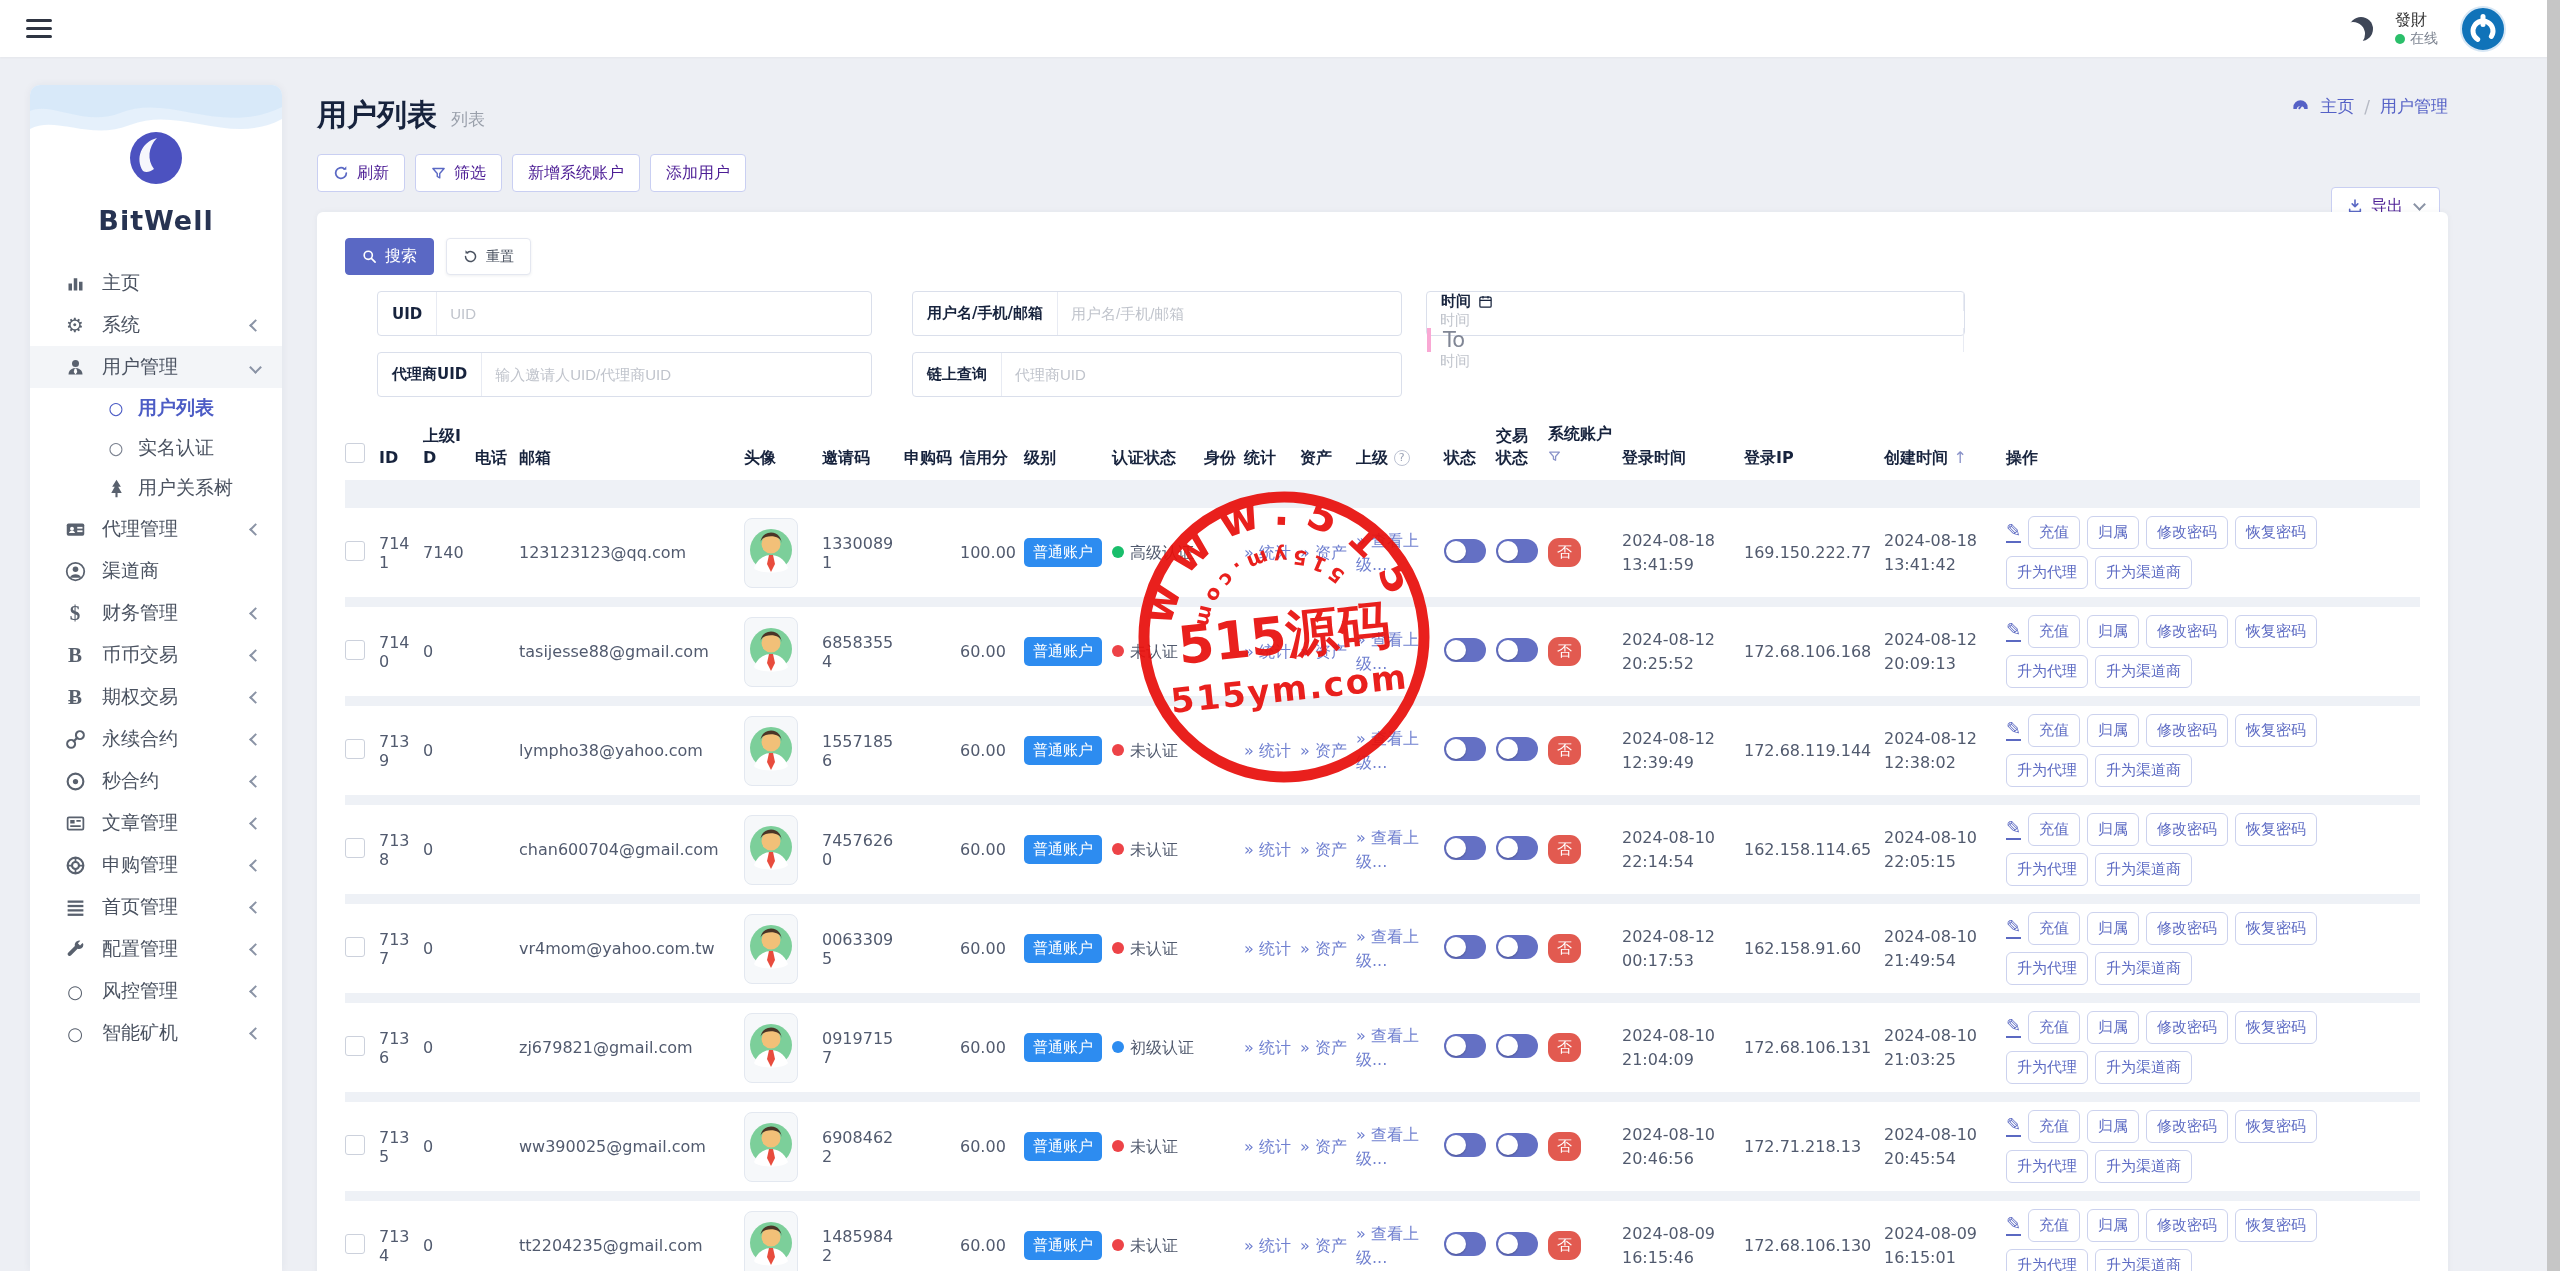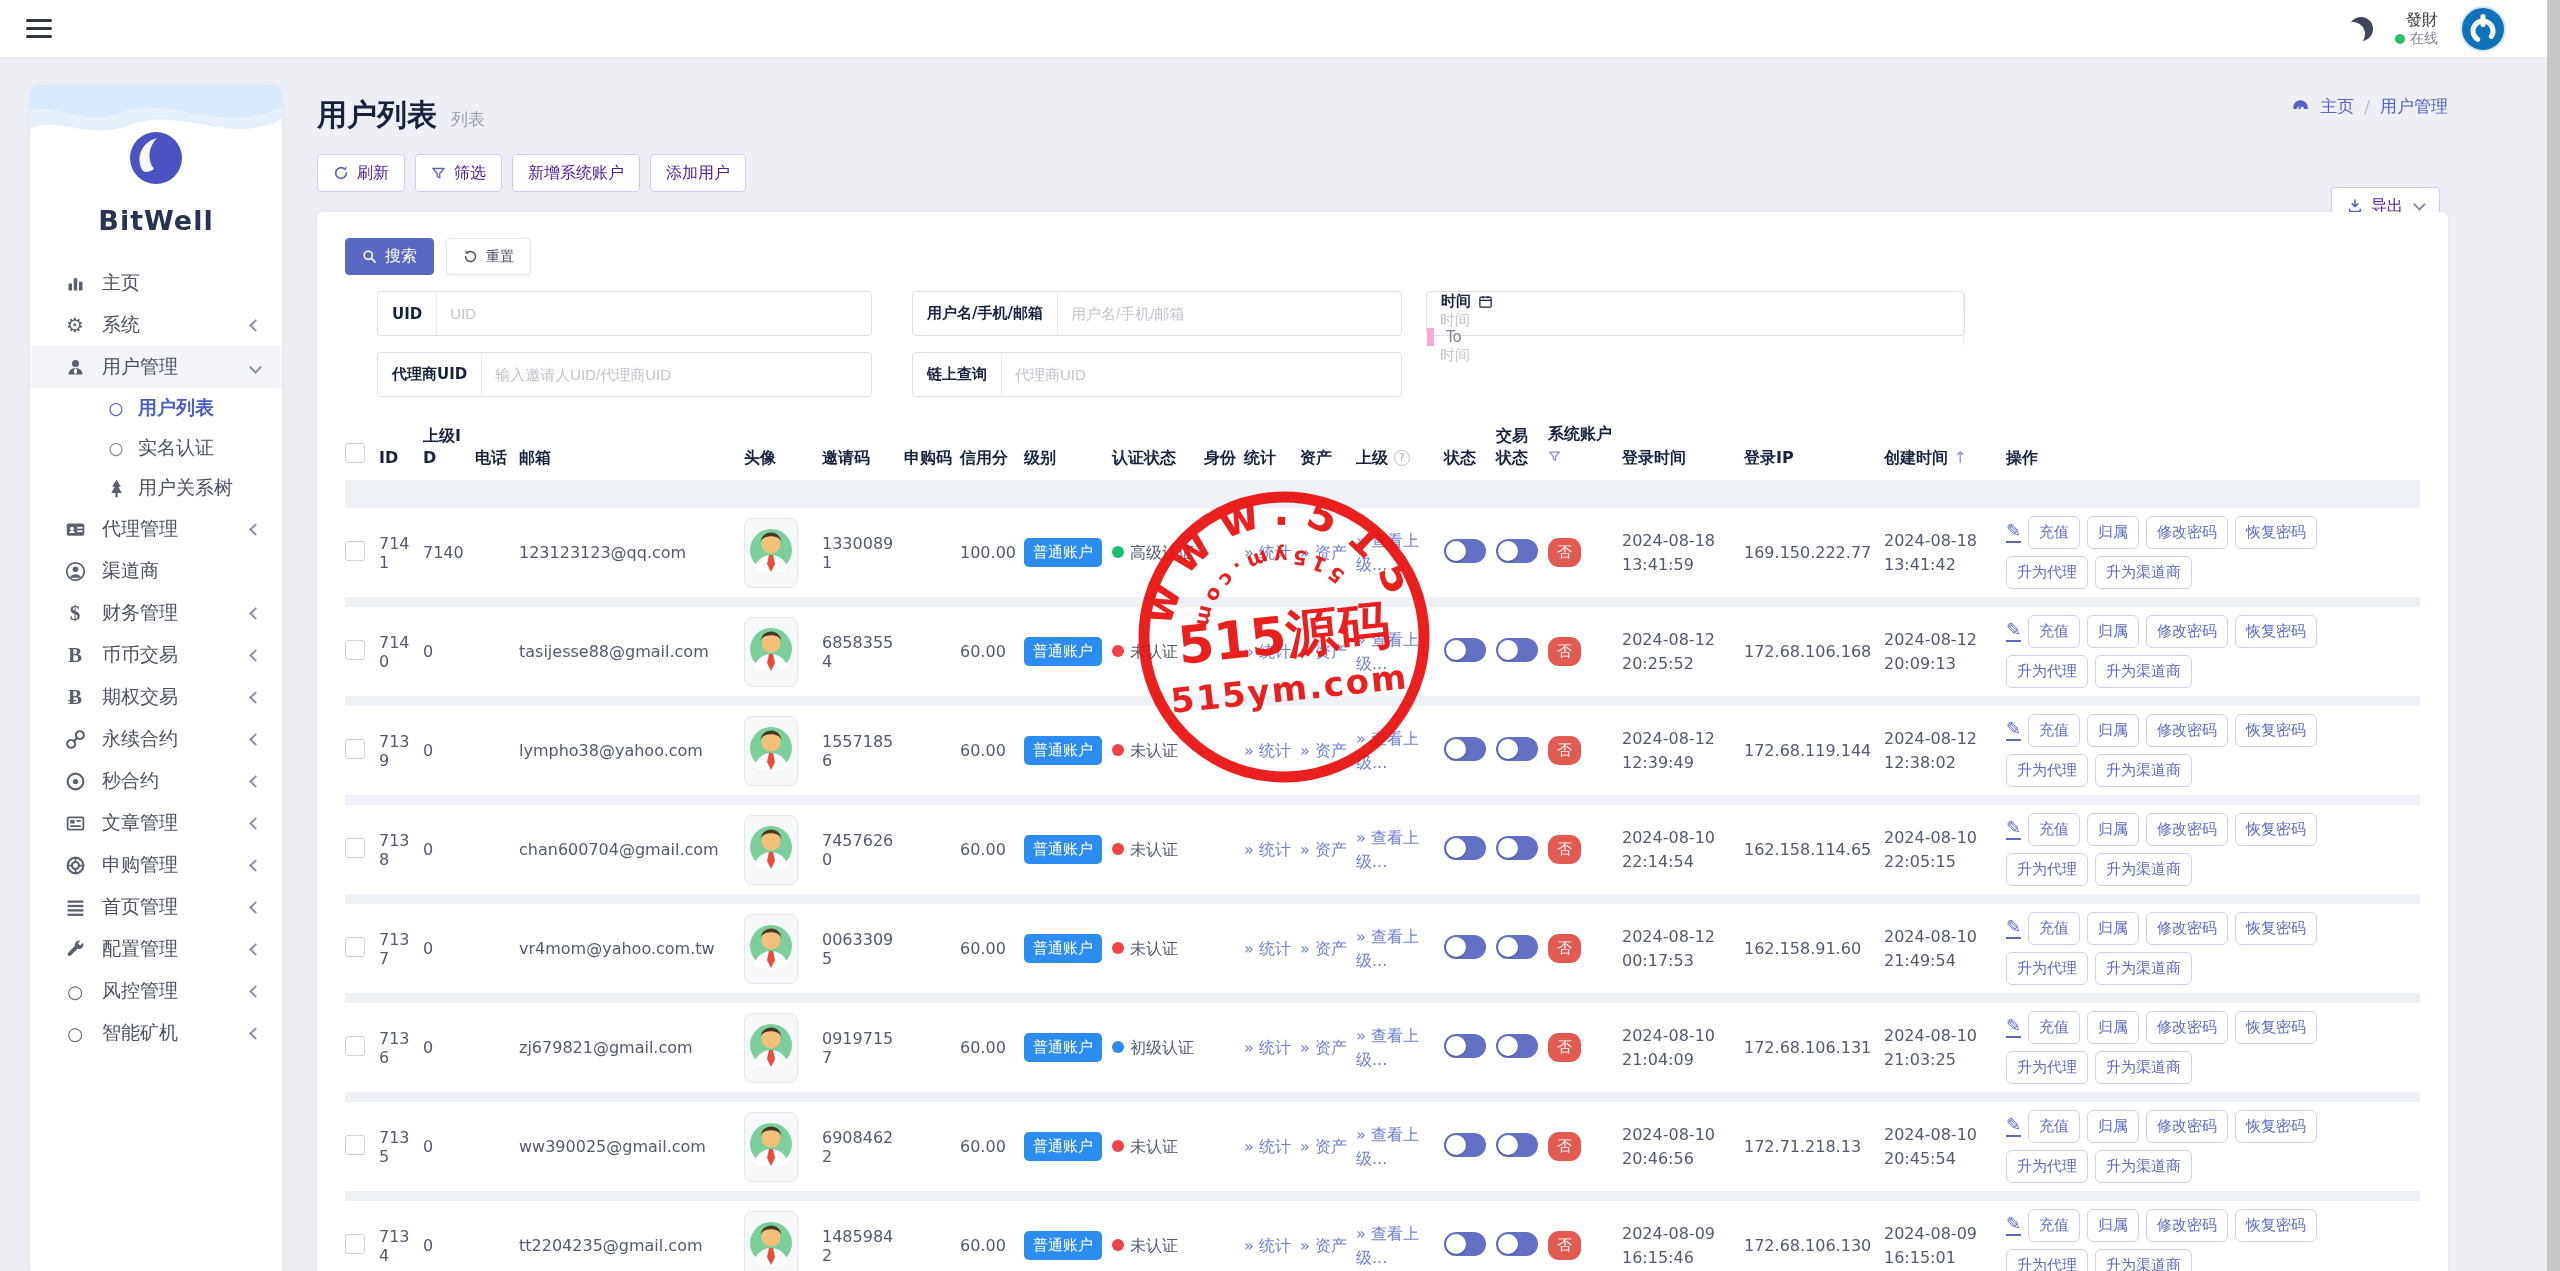--- a/index.html
+++ b/index.html
@@ -8,21 +8,21 @@
   body { position:relative; }
 
   
   .topbar { position:absolute; left:0; top:0; width:2560px; height:57px; background:#fff;
     display:flex; align-items:center; justify-content:space-between; padding:0 36px 0 26px;
     box-shadow:0 1px 2px rgba(0,0,0,.04); z-index:30; }
   .hamburger { width:26px; display:flex; flex-direction:column; gap:5px; cursor:pointer; }
   .hamburger i { display:block; height:3px; background:#2f3542; border-radius:2px; }
   .top-right { display:flex; align-items:center; gap:22px; margin-right:18px; }
   .moon { width:24px; height:24px; border-radius:50%; box-shadow:inset -8px 5px 0 0 #3e4657; }
-  .userbox { text-align:right; line-height:1.25; }
+  .userbox { line-height:1.25; }
   .userbox .uname { font-size:16px; color:#333; }
   .userbox .ustatus { font-size:14px; color:#7d8491; display:flex; align-items:center; gap:5px; justify-content:flex-start;}
   .dot-green { width:10px; height:10px; border-radius:50%; background:#2bbf6a; display:inline-block; }
 
   
   .sidebar { position:absolute; left:30px; top:85px; width:252px; bottom:0; background:#fff;
     border-radius:10px 10px 0 0; box-shadow:0 0 8px rgba(40,50,80,.06); z-index:10; overflow:hidden; }
   .side-wave { position:absolute; left:0; top:0; width:100%; height:92px; }
   .brand { position:relative; padding-top:40px; text-align:center; }
   .brand-name { margin-top:10px; font-size:27px; font-weight:bold; color:#273352; letter-spacing:1px; }
@@ -62,21 +62,21 @@
     background:#5a68c4; border:1px solid #5a68c4; border-radius:4px; color:#fff; font-size:16px; cursor:pointer; }
   .btn-plain { display:inline-flex; align-items:center; gap:8px; height:37px; padding:0 16px;
     background:#fff; border:1px solid #e4e7f0; border-radius:4px; color:#4a5260; font-size:14px;
     box-shadow:0 1px 3px rgba(40,50,80,.08); cursor:pointer; }
   .frow { display:flex; margin-top:16px; }
   .fgroup { display:flex; align-items:stretch; border:1px solid #dadfeb; border-radius:4px; height:45px; background:#fff;margin-left:32px; }
   .flabel { display:flex; align-items:center; gap:7px; padding:0 14px; font-size:15px; font-weight:bold; color:#17233d;
     border-right:1px solid #e8ebf3; white-space:nowrap; }
   .finput { border:none; outline:none; flex:1; padding:0 13px; font-size:15px; color:#333; background:transparent; min-width:0;}
   .finput::placeholder { color:#c0c4cc; }
-  .fto { display:flex; align-items:center; padding:0 12px; font-size:15px; color:#808695; border-left:7px solid #f9a8d4; border-right:1px solid #e8ebf3; }
+  .fto { display:flex; align-items:center; padding:0 12px; font-size:21px; color:#808695; border-left:4px solid #f9a8d4; border-right:1px solid #e8ebf3; }
   .g-uid { width:495px; } .g-user { width:490px; margin-left:40px; } .g-time { width:539px; margin-left:24px;flex-direction:column; }
   .g-agent { width:495px; } .g-chain { width:490px; margin-left:40px; }
 
   
   .thead { display:flex; align-items:flex-end; padding:26px 0 12px 0; }
   .hcell { font-size:16px; color:#17233d; font-weight:bold; line-height:1.35; padding-right:6px; word-break:break-all; }
   .tbody { background:#eef1f6; padding-top:28px; }
   .trow { display:flex; align-items:center; background:#fff; min-height:76px; margin-bottom:10px; padding:8px 0; }
   .tcell { padding-right:6px; font-size:16px; color:#515a6e; word-break:break-all; }
   .c-check{width:34px;} .c-id{width:44px;} .c-pid{width:52px;} .c-tel{width:44px;} .c-email{width:225px;}

